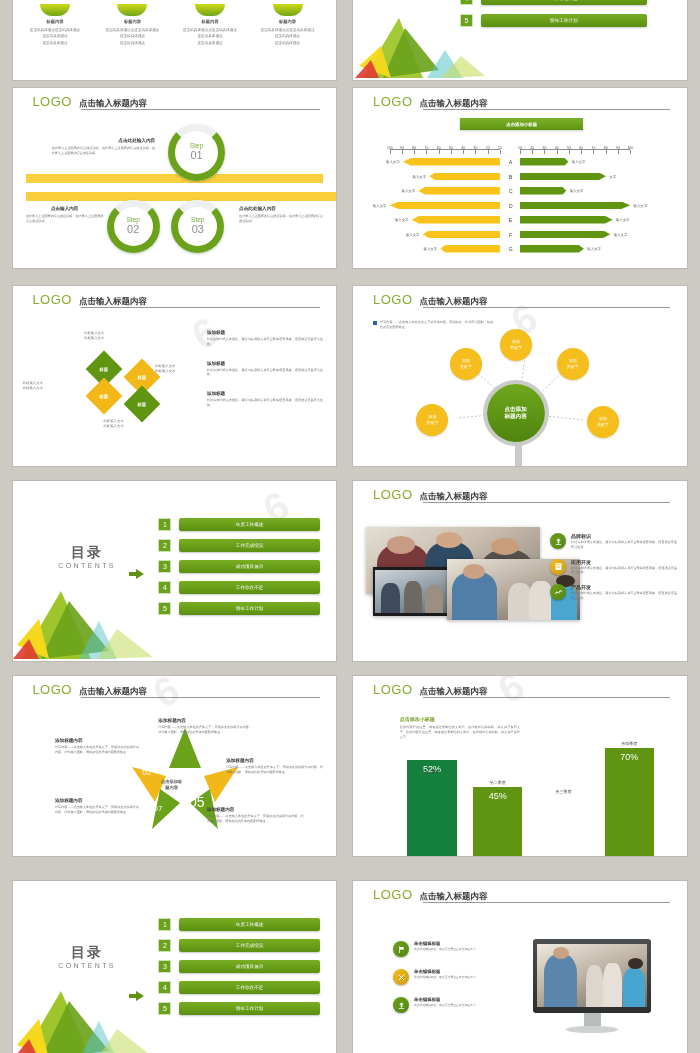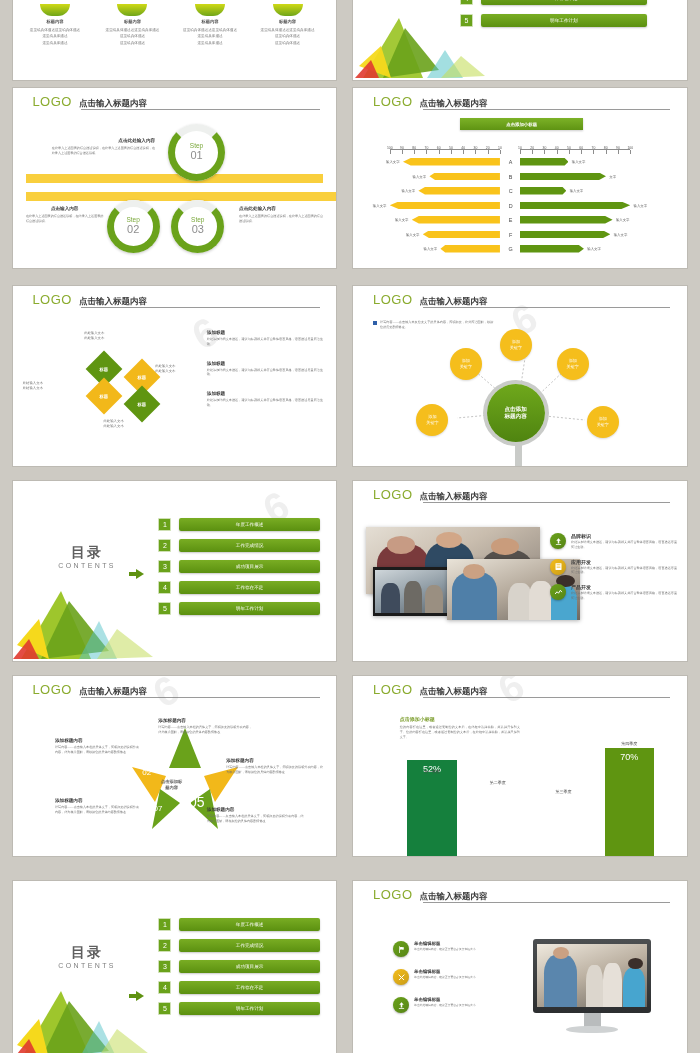--- a/index.html
+++ b/index.html
@@ -605,20 +605,23 @@
 
       <div style="position:absolute;left:14%;top:40px;width:36%;">
         <div class="cjk" style="font-size:5px;font-weight:bold;color:#7a9c2a;">点击添加小标题</div>
         <div class="mini cjk" style="margin-top:3px;text-align:justify;">您的内容打在这里，或者通过复制您的文本后，在此框中选择粘贴，并选择只保留文字。您的内容打在这里，或者通过复制您的文本后，在此框中选择粘贴，并选择只保留文字。</div>
       </div>
       <div id="cols" style="position:absolute;left:13%;right:5%;top:60px;bottom:0;">
           <div class="col" style="left: 4%; width: 18%; height: 96px; background: #15803d;">
             <span>52%</span>
           </div>
           <div class="collab cjk" style="left: 4%; width: 18%; bottom: 82px;">第一季度</div>
+          <div class="col" style="left: 28%; width: 18%; height: 69.2308px; background: rgb(95, 149, 17);">
+            <span>45%</span>
+          </div>
           <div class="collab cjk" style="left: 28%; width: 18%; bottom: 71.2308px;">第二季度</div>
           <div class="collab cjk" style="left: 52%; width: 18%; bottom: 62px;">第三季度</div>
           <div class="col" style="left: 76%; width: 18%; height: 107.692px; background: rgb(95, 149, 17);">
             <span>70%</span>
           </div>
           <div class="collab cjk" style="left: 76%; width: 18%; bottom: 109.692px;">第四季度</div>
         </div>
     </div>
   </div>
 

